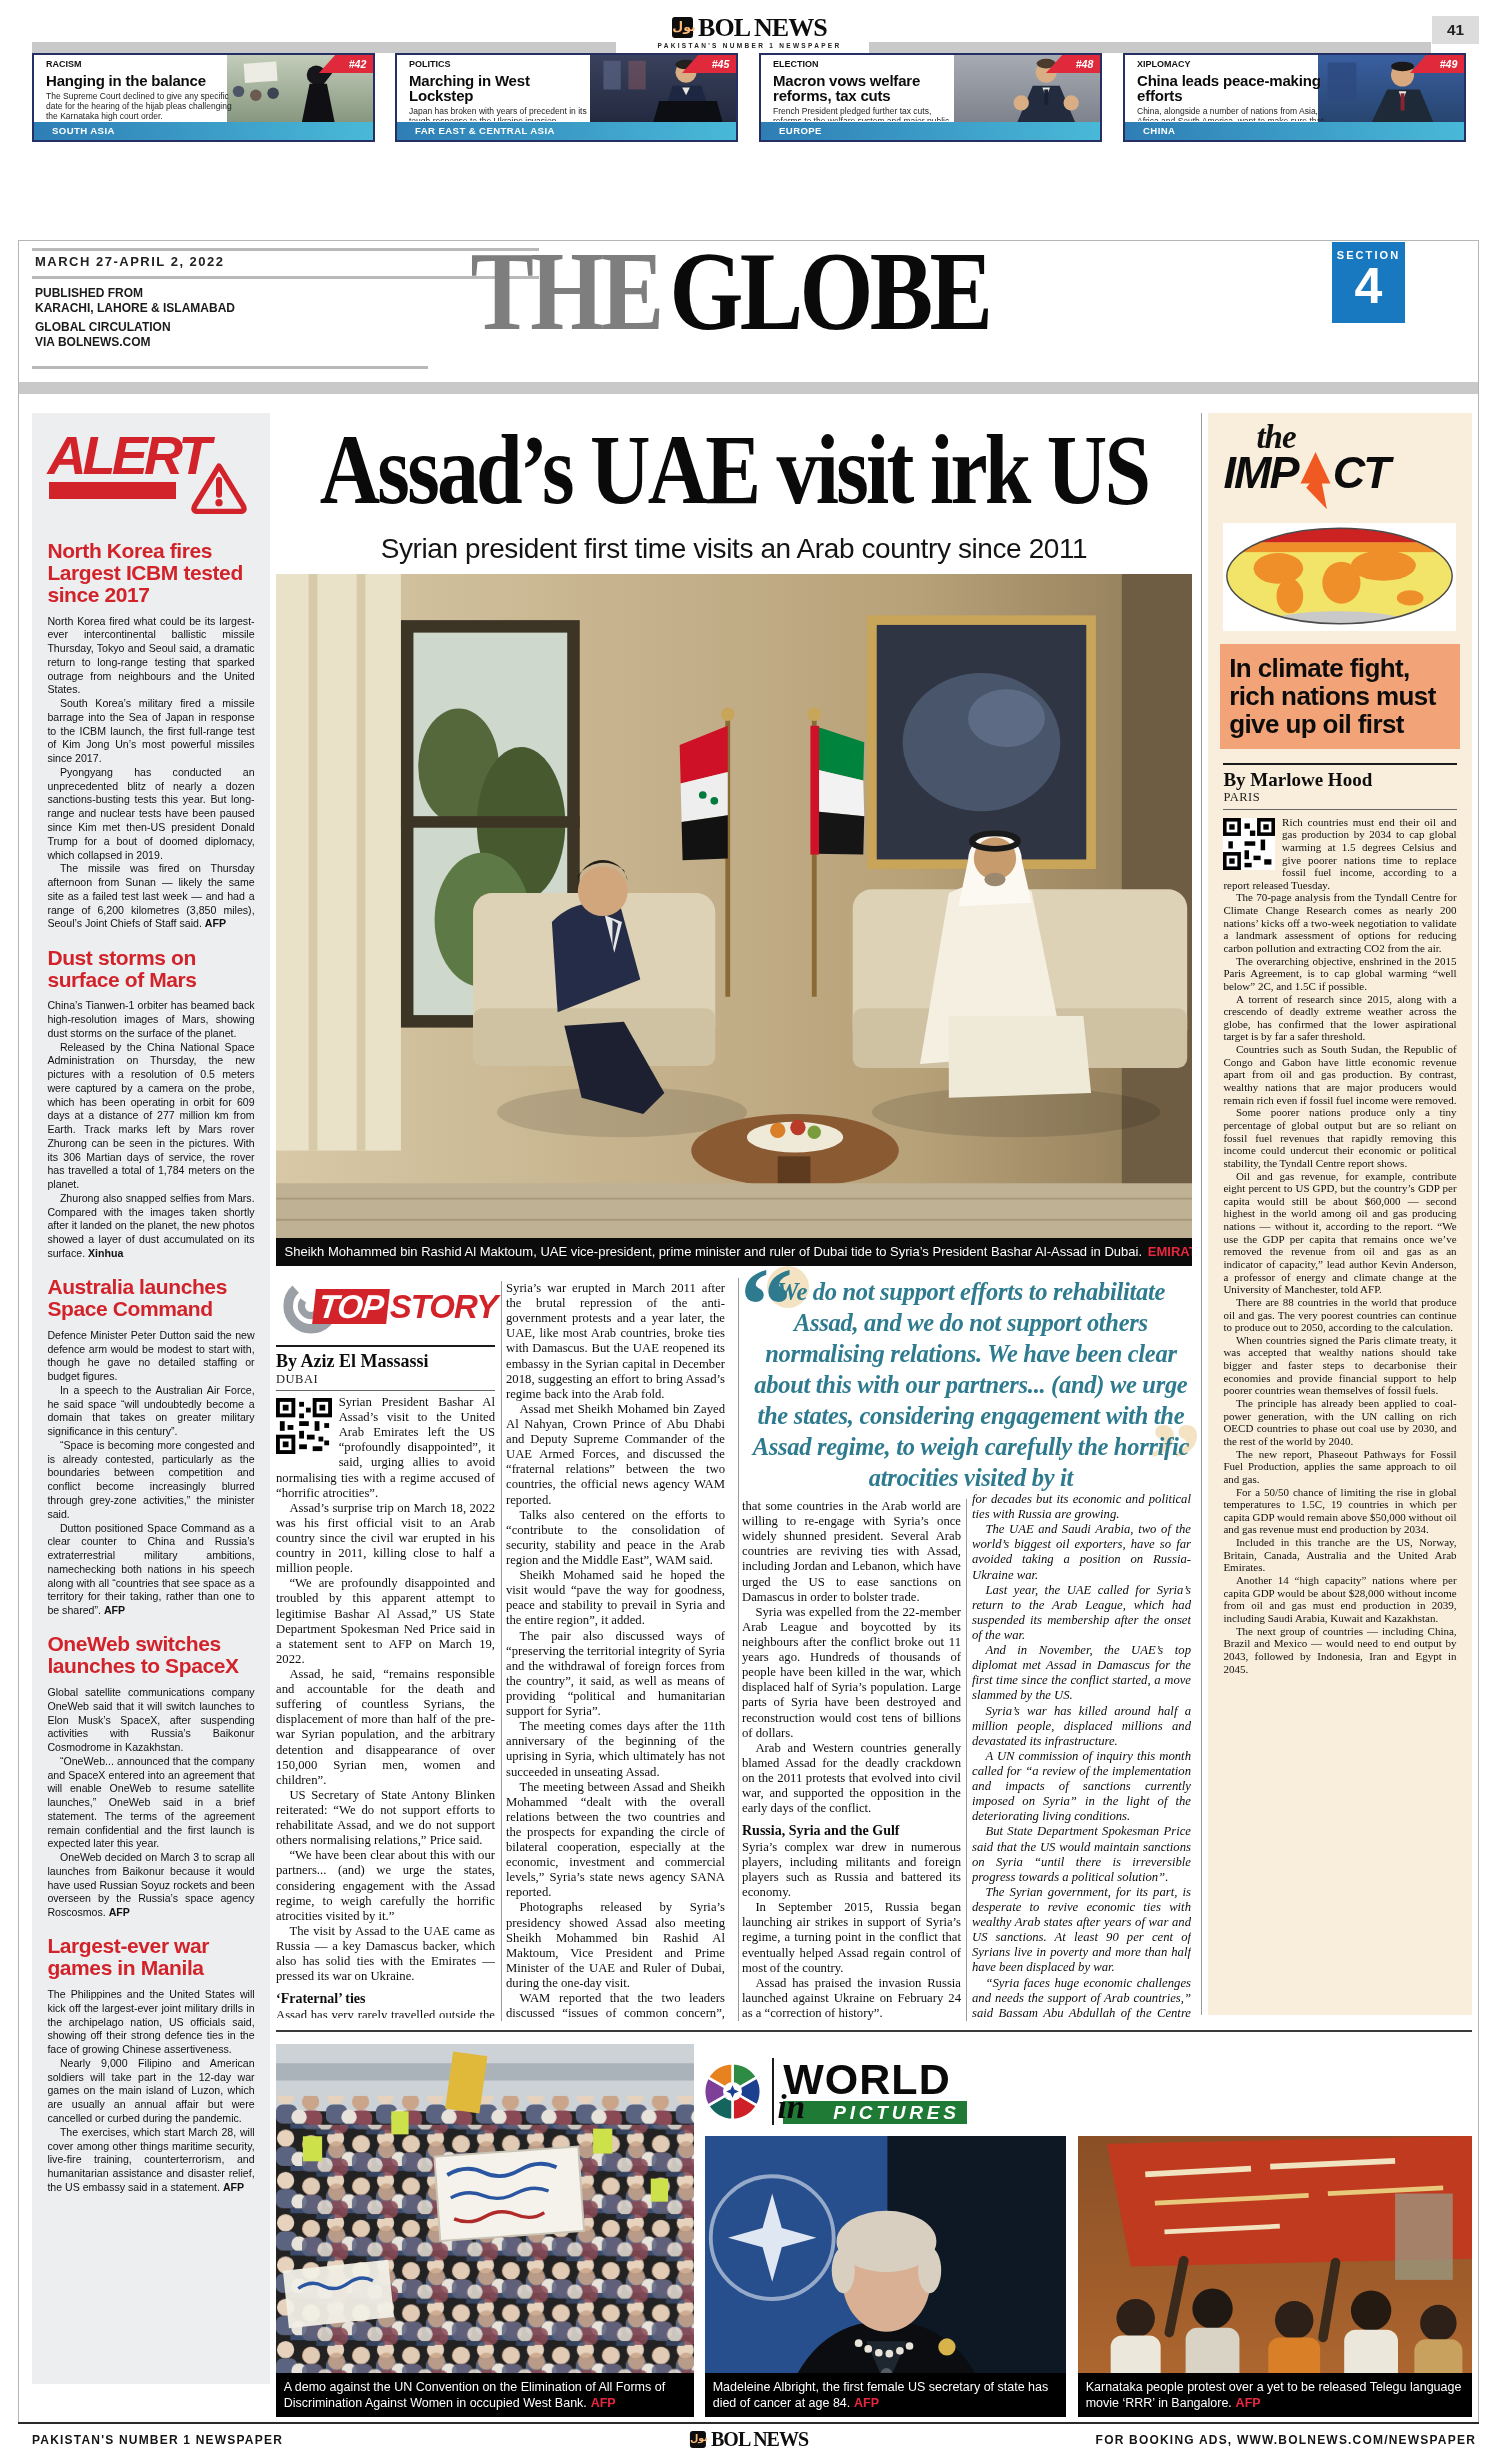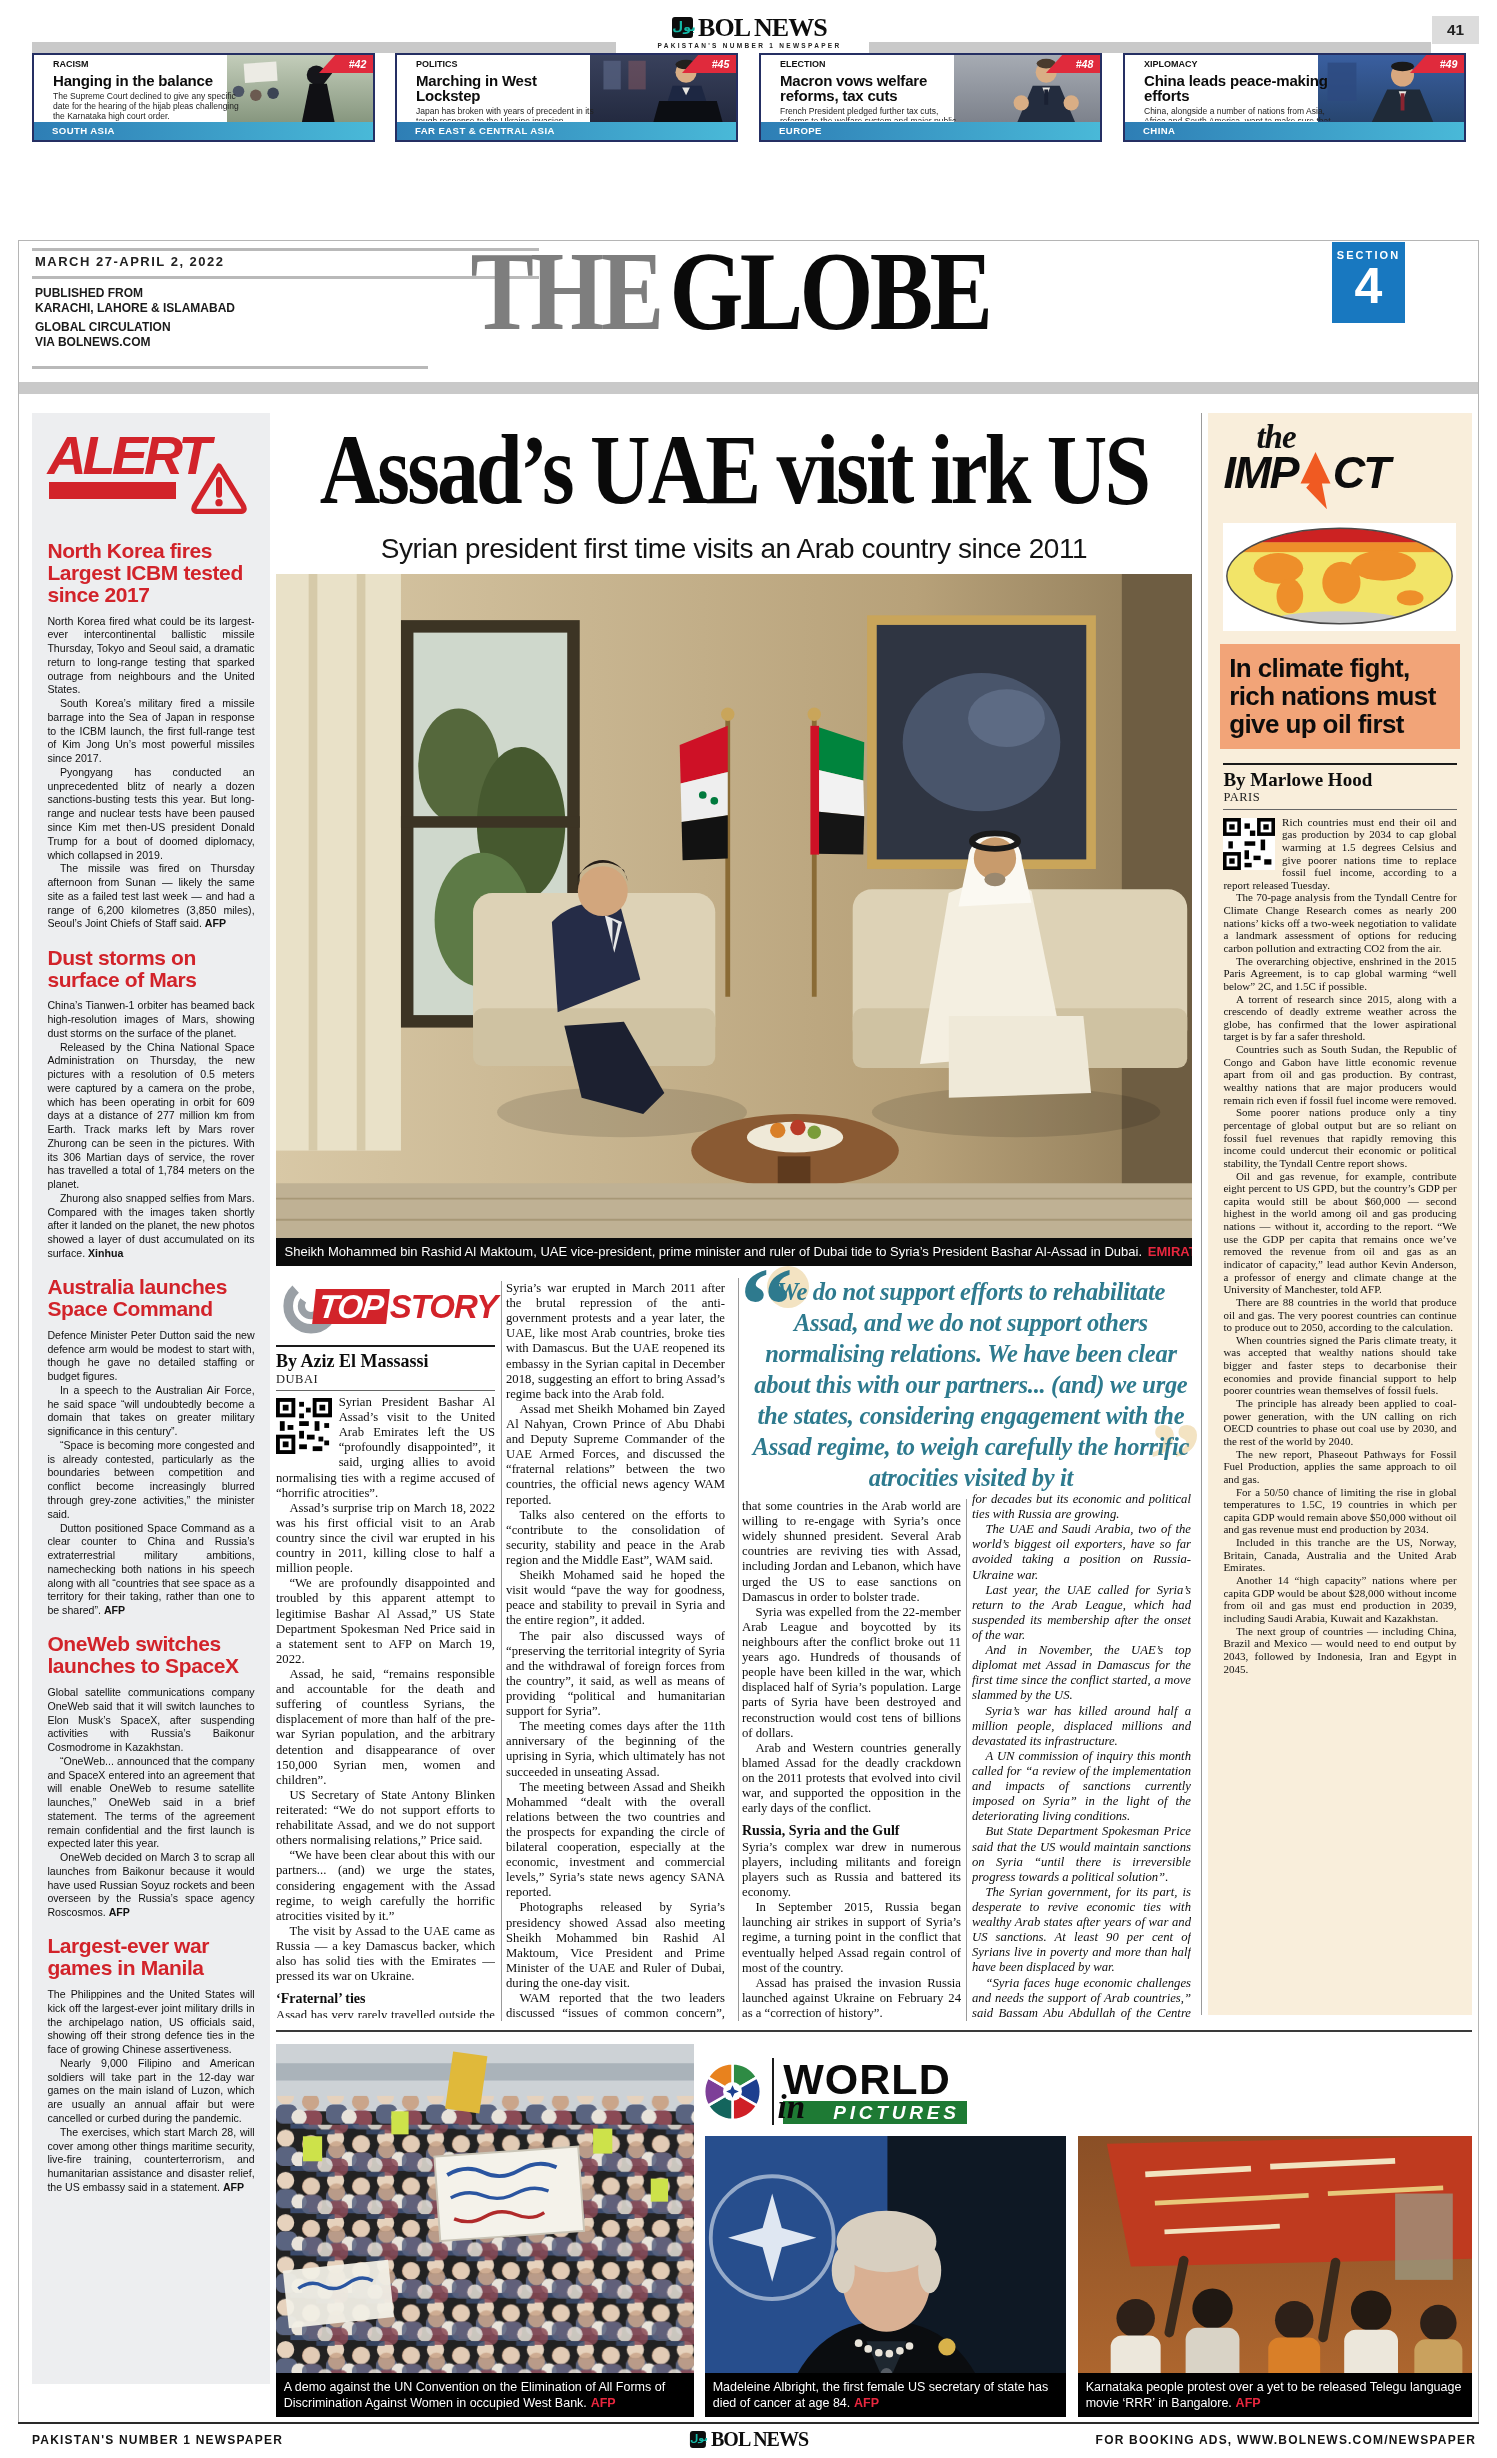--- a/index.html
+++ b/index.html
@@ -5,36 +5,36 @@
   html,body{margin:0;padding:0;background:#fff;}
   #page{position:relative;width:1498px;height:2458px;background:#fff;overflow:hidden;
         font-family:"Liberation Sans",sans-serif;color:#111;}
   [data-name]{box-sizing:border-box;}
 
   
   .hbar{position:absolute;top:42px;height:10.6px;background:#c9c9c9;}
   #hbar-l{left:32px;width:584px;} #hbar-r{left:869px;width:562px;}
   #brand-top{position:absolute;left:615px;top:15.4px;width:269px;text-align:center;}
   .bol-row{display:flex;align-items:center;justify-content:center;gap:4.8px;}
-  .bol-icon{display:inline-block;background:#0d0d0d;color:#14b8a6;font:700 12.5px/19px "DejaVu Sans",sans-serif;
+  .bol-icon{display:inline-block;background:#0d0d0d;color:#fdba74;font:700 12.5px/19px "DejaVu Sans",sans-serif;
             width:21px;height:21px;border-radius:2.9px;}
   .bol-word{font:700 26px/25px "Liberation Serif",serif;letter-spacing:-1px;color:#0d0d0d;}
   .bol-tag{font:700 6.5px "Liberation Sans",sans-serif;letter-spacing:2.3px;color:#222;margin-top:1.9px;}
   #page-number{position:absolute;left:1432px;top:16.3px;width:47px;height:28px;background:#dcdcdc;
                font:700 15.4px/28px "Liberation Sans",sans-serif;text-align:center;color:#222;}
 
   
   .card{position:absolute;top:53px;width:343px;height:89px;background:#fff;border:2.9px solid #252f63;overflow:hidden;}
   #card1{left:32px;} #card2{left:395px;} #card3{left:759px;} #card4{left:1123px;}
   .card-photo{position:absolute;right:0;top:0;width:146px;height:67px;overflow:hidden;}
   .card-photo svg{display:block;width:100%;height:100%;}
   .card-badge{position:absolute;top:0;right:0;width:54px;height:18px;background:#e02a3c;color:#fff;
               font:italic 700 10.6px/18px "Liberation Sans",sans-serif;text-align:right;padding-right:6.7px;
               clip-path:polygon(30% 0,100% 0,100% 100%,0 100%);z-index:3;}
-  .card-body{position:absolute;left:19px;top:4.8px;width:188px;height:61px;overflow:hidden;z-index:2;}
+  .card-body{position:absolute;left:12px;top:4.8px;width:188px;height:61px;overflow:hidden;z-index:2;}
   .card-kicker{font:700 9px/1.1 "Liberation Sans",sans-serif;color:#101010;}
   .card-title{font:700 15px/1.02 "Liberation Sans",sans-serif;color:#0c0c0c;margin-top:2.9px;letter-spacing:-0.2px;}
   .card-desc{font:400 8.5px/1.22 "Liberation Sans",sans-serif;color:#222;margin-top:2.9px;}
   .card-region{position:absolute;left:0;right:0;bottom:0;height:18px;z-index:3;
                background:linear-gradient(90deg,#2e7eb5,#49b9d8);color:#fff;
                font:700 9.6px/18px "Liberation Sans",sans-serif;letter-spacing:0.4px;padding-left:18px;}
 
   
   .mh-rule{position:absolute;background:#b9b9b9;height:2.9px;}
   #mhr1{left:32px;top:248px;width:507px;} #mhr2{left:32px;top:276px;width:507px;}

